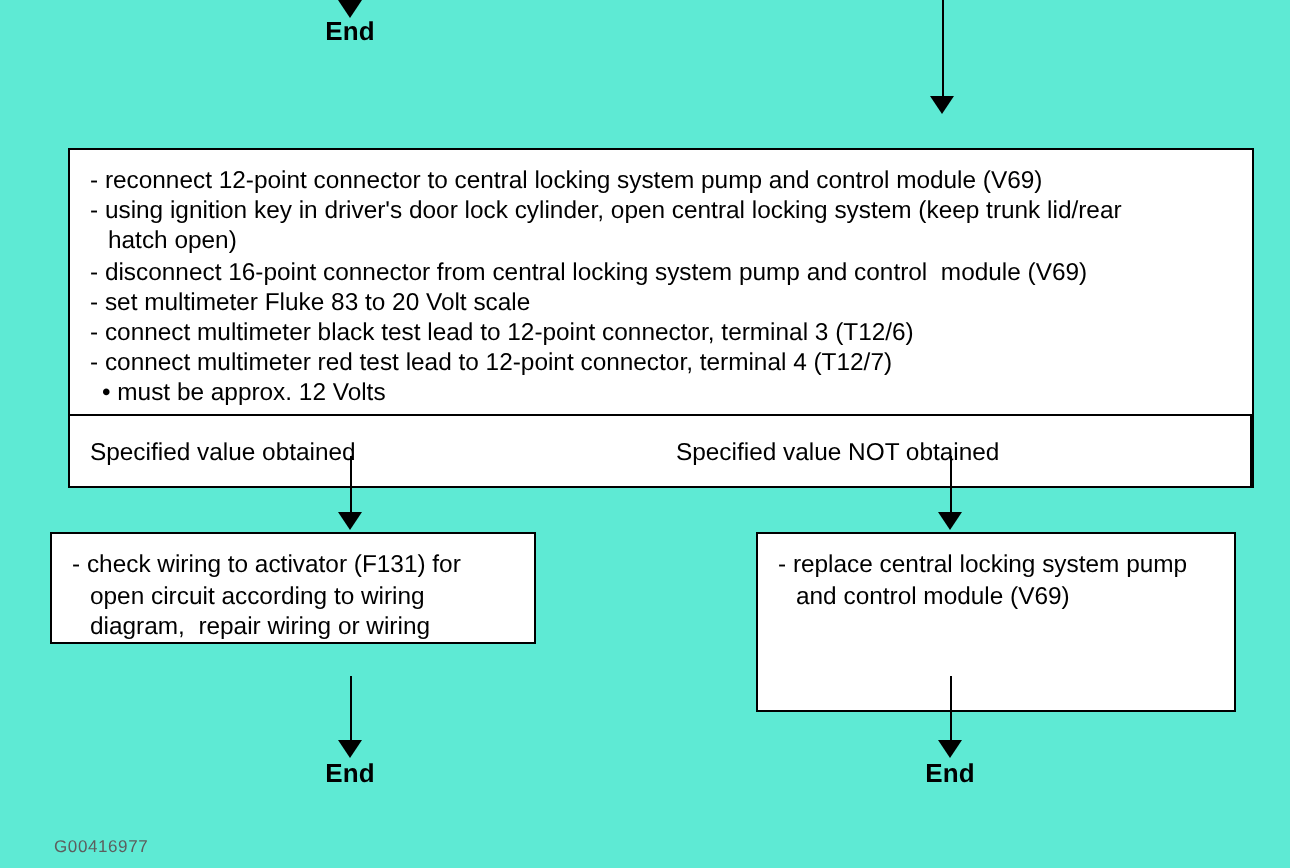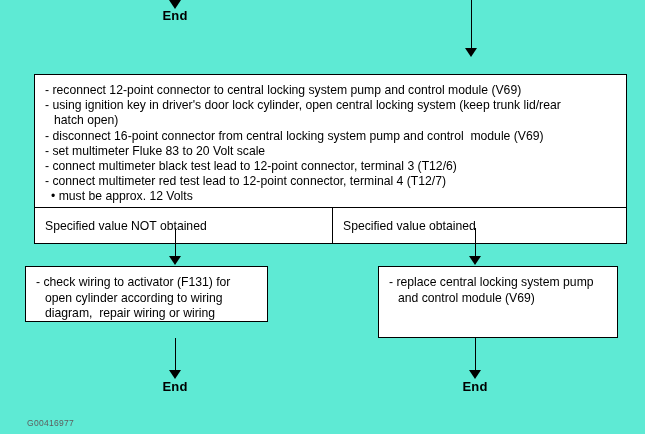--- a/index.html
+++ b/index.html
@@ -103,21 +103,21 @@
   #action-box-left {
     left: 25px;
     top: 266px;
     width: 243px;
     height: 56px;
   }
   #action-box-right {
     left: 378px;
     top: 266px;
     width: 240px;
-    height: 72px;
+    height: 90px;
   }
   .action-text {
     padding: 8px 8px 0 10px;
   }
   .action-line {
     font-size: 12.2px;
     line-height: 15.6px;
     white-space: pre;
   }
   .action-line.cont {
@@ -151,35 +151,35 @@
       <div class="step-line">- using ignition key in driver's door lock cylinder, open central locking system (keep trunk lid/rear</div>
       <div class="step-line cont">hatch open)</div>
       <div class="step-line">- disconnect 16-point connector from central locking system pump and control  module (V69)</div>
       <div class="step-line">- set multimeter Fluke 83 to 20 Volt scale</div>
       <div class="step-line">- connect multimeter black test lead to 12-point connector, terminal 3 (T12/6)</div>
       <div class="step-line">- connect multimeter red test lead to 12-point connector, terminal 4 (T12/7)</div>
       <div class="step-line bullet">• must be approx. 12 Volts</div>
     </div>
 
     <div class="result-row">
+      <div class="result-cell right">Specified value obtained</div>
       <div class="result-cell left">Specified value NOT obtained</div>
-      <div class="result-cell right">Specified value obtained</div>
     </div>
   </div>
 
   <div class="vline" style="left:175px; top:228px; height:29px;"></div>
   <div class="arrowhead" style="left:169px; top:256px;"></div>
 
   <div class="vline" style="left:475px; top:228px; height:29px;"></div>
   <div class="arrowhead" style="left:469px; top:256px;"></div>
 
   <div class="box" id="action-box-left">
     <div class="action-text">
       <div class="action-line">- check wiring to activator (F131) for</div>
-      <div class="action-line cont">open cylinder according to wiring</div>
+      <div class="action-line cont">open circuit according to wiring</div>
       <div class="action-line cont">diagram,  repair wiring or wiring</div>
     </div>
   </div>
 
   <div class="box" id="action-box-right">
     <div class="action-text">
       <div class="action-line">- replace central locking system pump</div>
       <div class="action-line cont">and control module (V69)</div>
     </div>
   </div>

